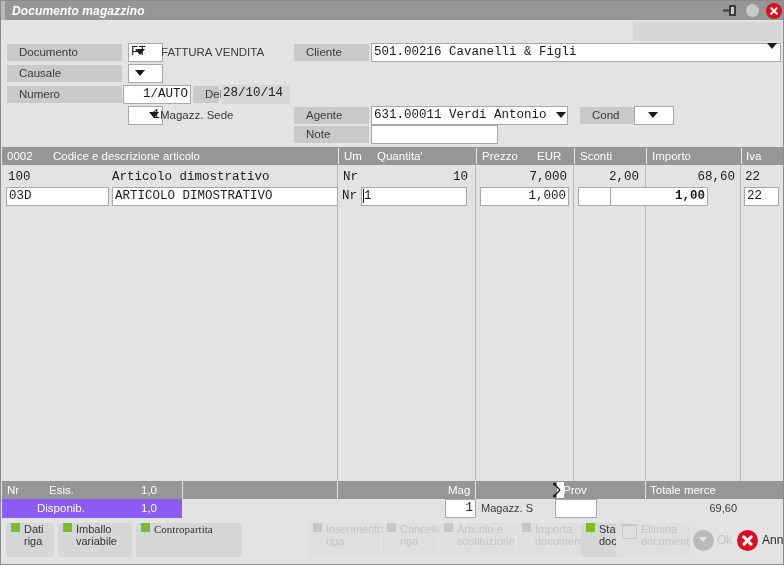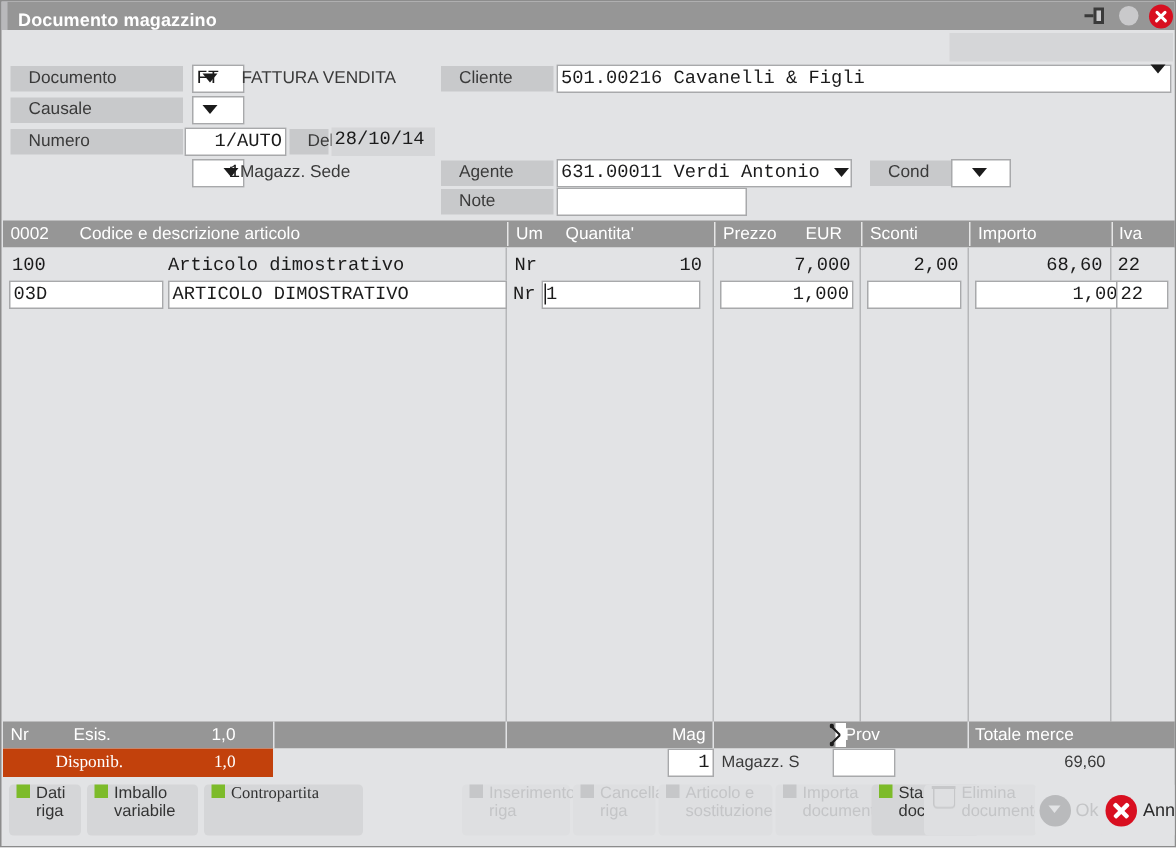--- a/index.html
+++ b/index.html
@@ -13,21 +13,21 @@
     background:#e2e3e5;
     border:1px solid #8c8c8c;
     box-sizing:border-box;
     overflow:hidden;
   }
 
   
   .titlebar{
     position:absolute;left:0;top:0;width:784px;height:19px;
     background:#969696;
-    display:flex;align-items:flex-end;
+    display:flex;align-items:center;font-style:italic;
   }
   .titlebar .tb-accent{width:4px;height:19px;background:#b9b9bb;}
   .title-text{
     color:#ffffff;font-size:12px;font-weight:bold;
     padding-left:7px;letter-spacing:0.1px;
     white-space:nowrap;
   }
   .tb-buttons{
     position:absolute;right:2px;top:0;height:19px;
     display:flex;align-items:center;gap:4px;
@@ -125,21 +125,21 @@
   }
 
   
   .foot-bar{
     position:absolute;left:1px;top:480px;width:782px;height:18px;background:#969696;
   }
   .foot-bar2{
     position:absolute;left:1px;top:498px;width:782px;height:19px;background:#e2e3e5;
   }
   .foot-grey2{
-    position:absolute;left:0px;top:0px;width:180px;height:19px;background:#c2410c;font-family:Liberation Serif, serif;
+    position:absolute;left:0px;top:0px;width:180px;height:19px;background:#8b5cf6;
   }
   .fl{
     position:absolute;height:18px;line-height:18px;color:#fff;font-size:11.5px;white-space:nowrap;
   }
   .fl2{
     position:absolute;height:19px;line-height:19px;color:#3a3a3a;font-size:11px;white-space:nowrap;
   }
   .fseps{position:absolute;top:0px;width:1px;height:18px;background:#e2e3e5;}
 
   
@@ -310,21 +310,21 @@
     <div>
       <div class="cellinput" style="left:4px;top:22px;width:103px;">03D</div>
       <div class="cellinput" style="left:110px;top:22px;width:226px;">ARTICOLO DIMOSTRATIVO</div>
       <div class="rowtxt" style="left:340px;top:22px;">Nr</div>
       <div class="cellinput" style="left:359px;top:22px;width:106px;">
         <span>1</span>
       </div>
       <div class="txtcursor" style="left:361px;top:24px;"></div>
       <div class="cellinput ralign" style="left:478px;top:22px;width:89px;">1,000</div>
       <div class="cellinput ralign" style="left:576px;top:22px;width:63px;"></div>
-      <div class="cellinput ralign" style="left:648px;top:22px;width:98px;">1,00</div>
+      <div class="cellinput ralign" style="left:608px;top:22px;width:98px;font-weight:bold;">1,00</div>
       <div class="cellinput" style="left:742px;top:22px;width:35px;">22</div>
     </div>
   </div>
 
   <div class="foot-bar">
     <div class="fl" style="left:5px;">Nr</div>
     <div class="fl" style="left:47px;">Esis.</div>
     <div class="fl" style="left:110px;width:45px;text-align:right;">1,0</div>
     <div class="fseps" style="left:180px;"></div>
     <div class="fseps" style="left:335px;"></div>

